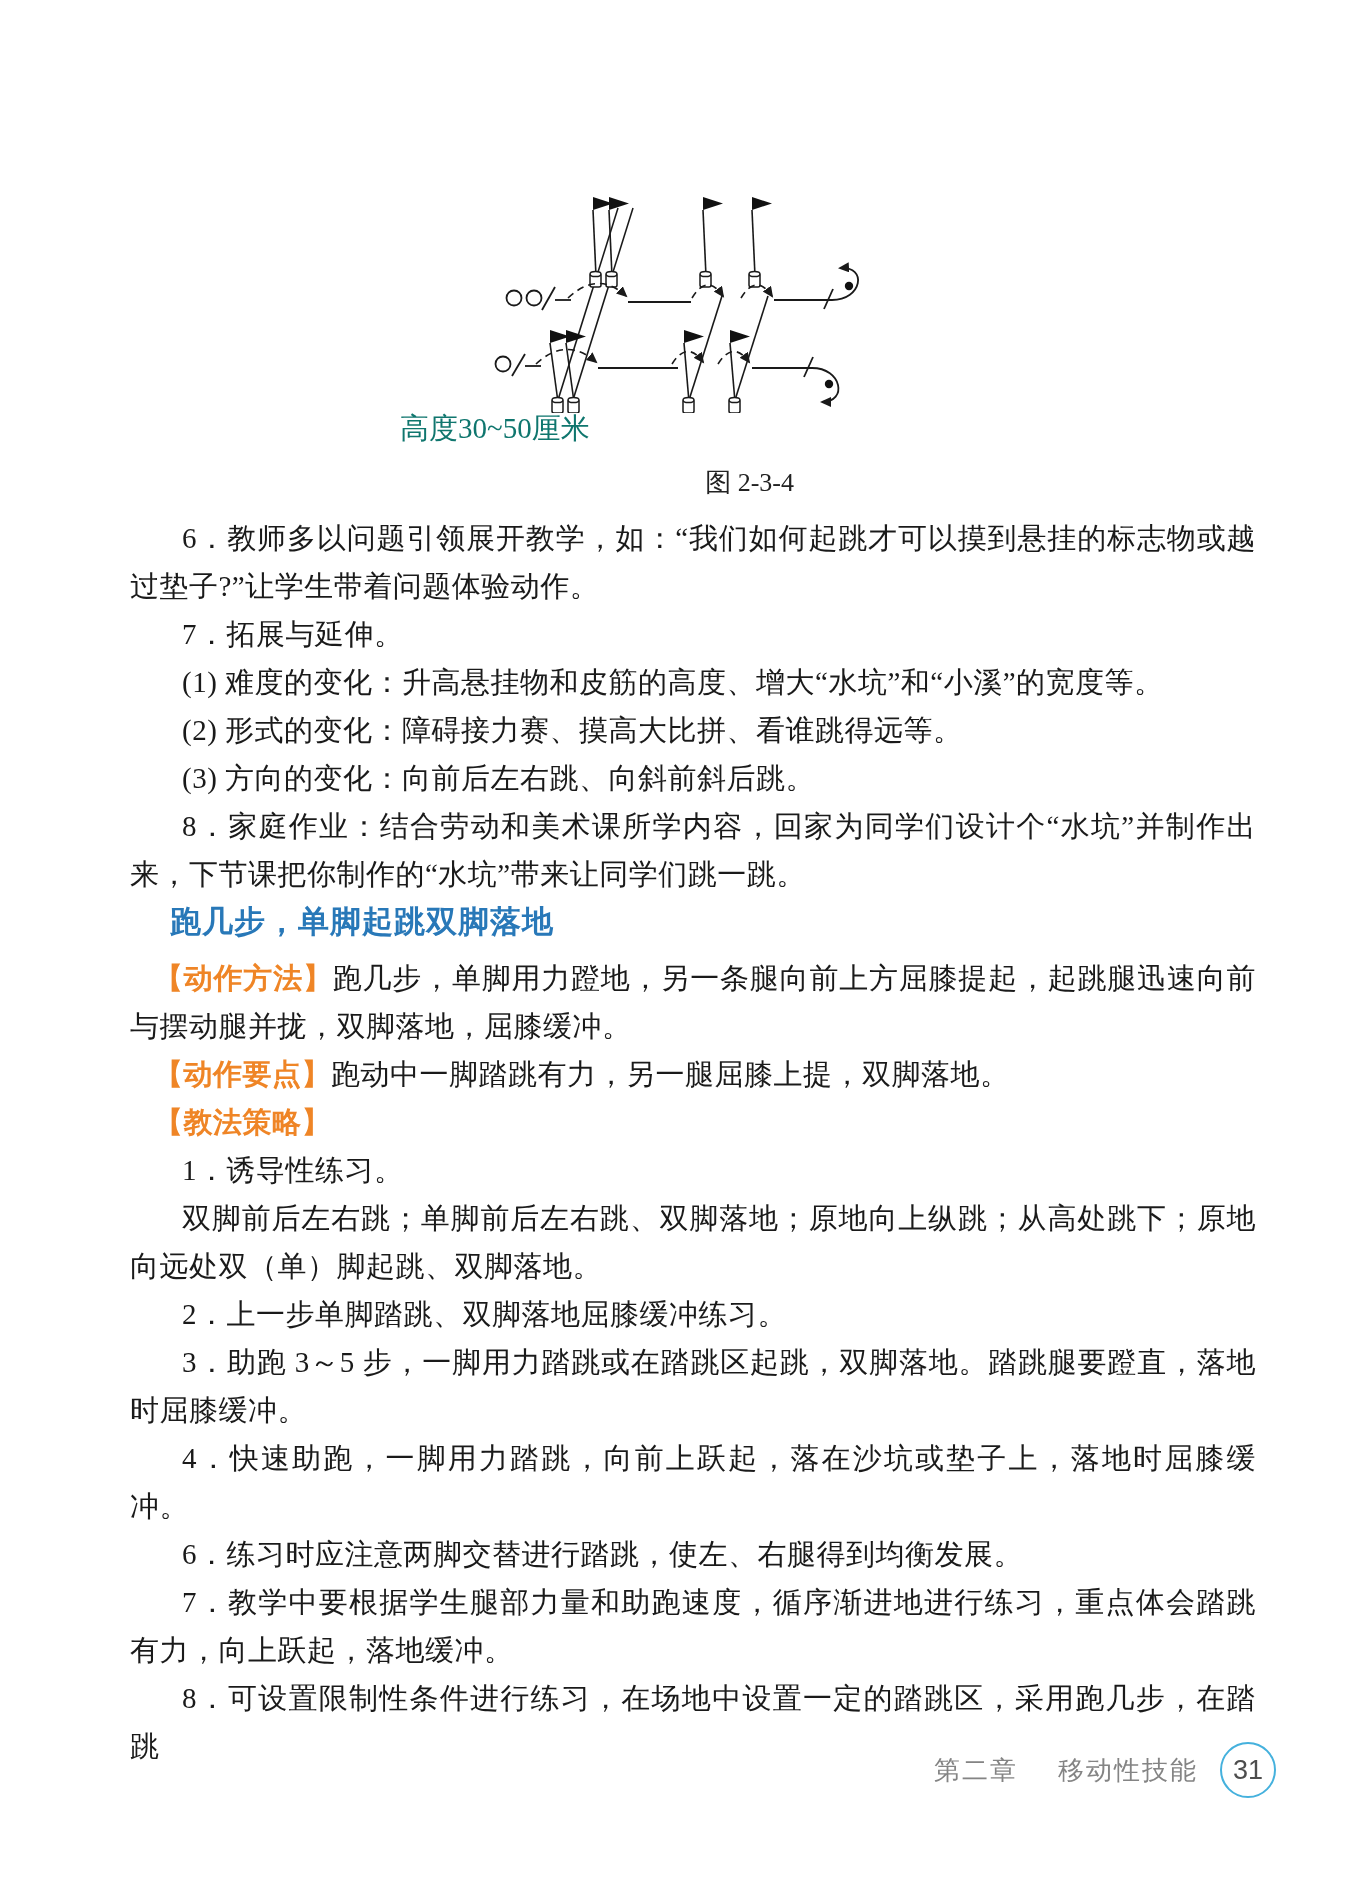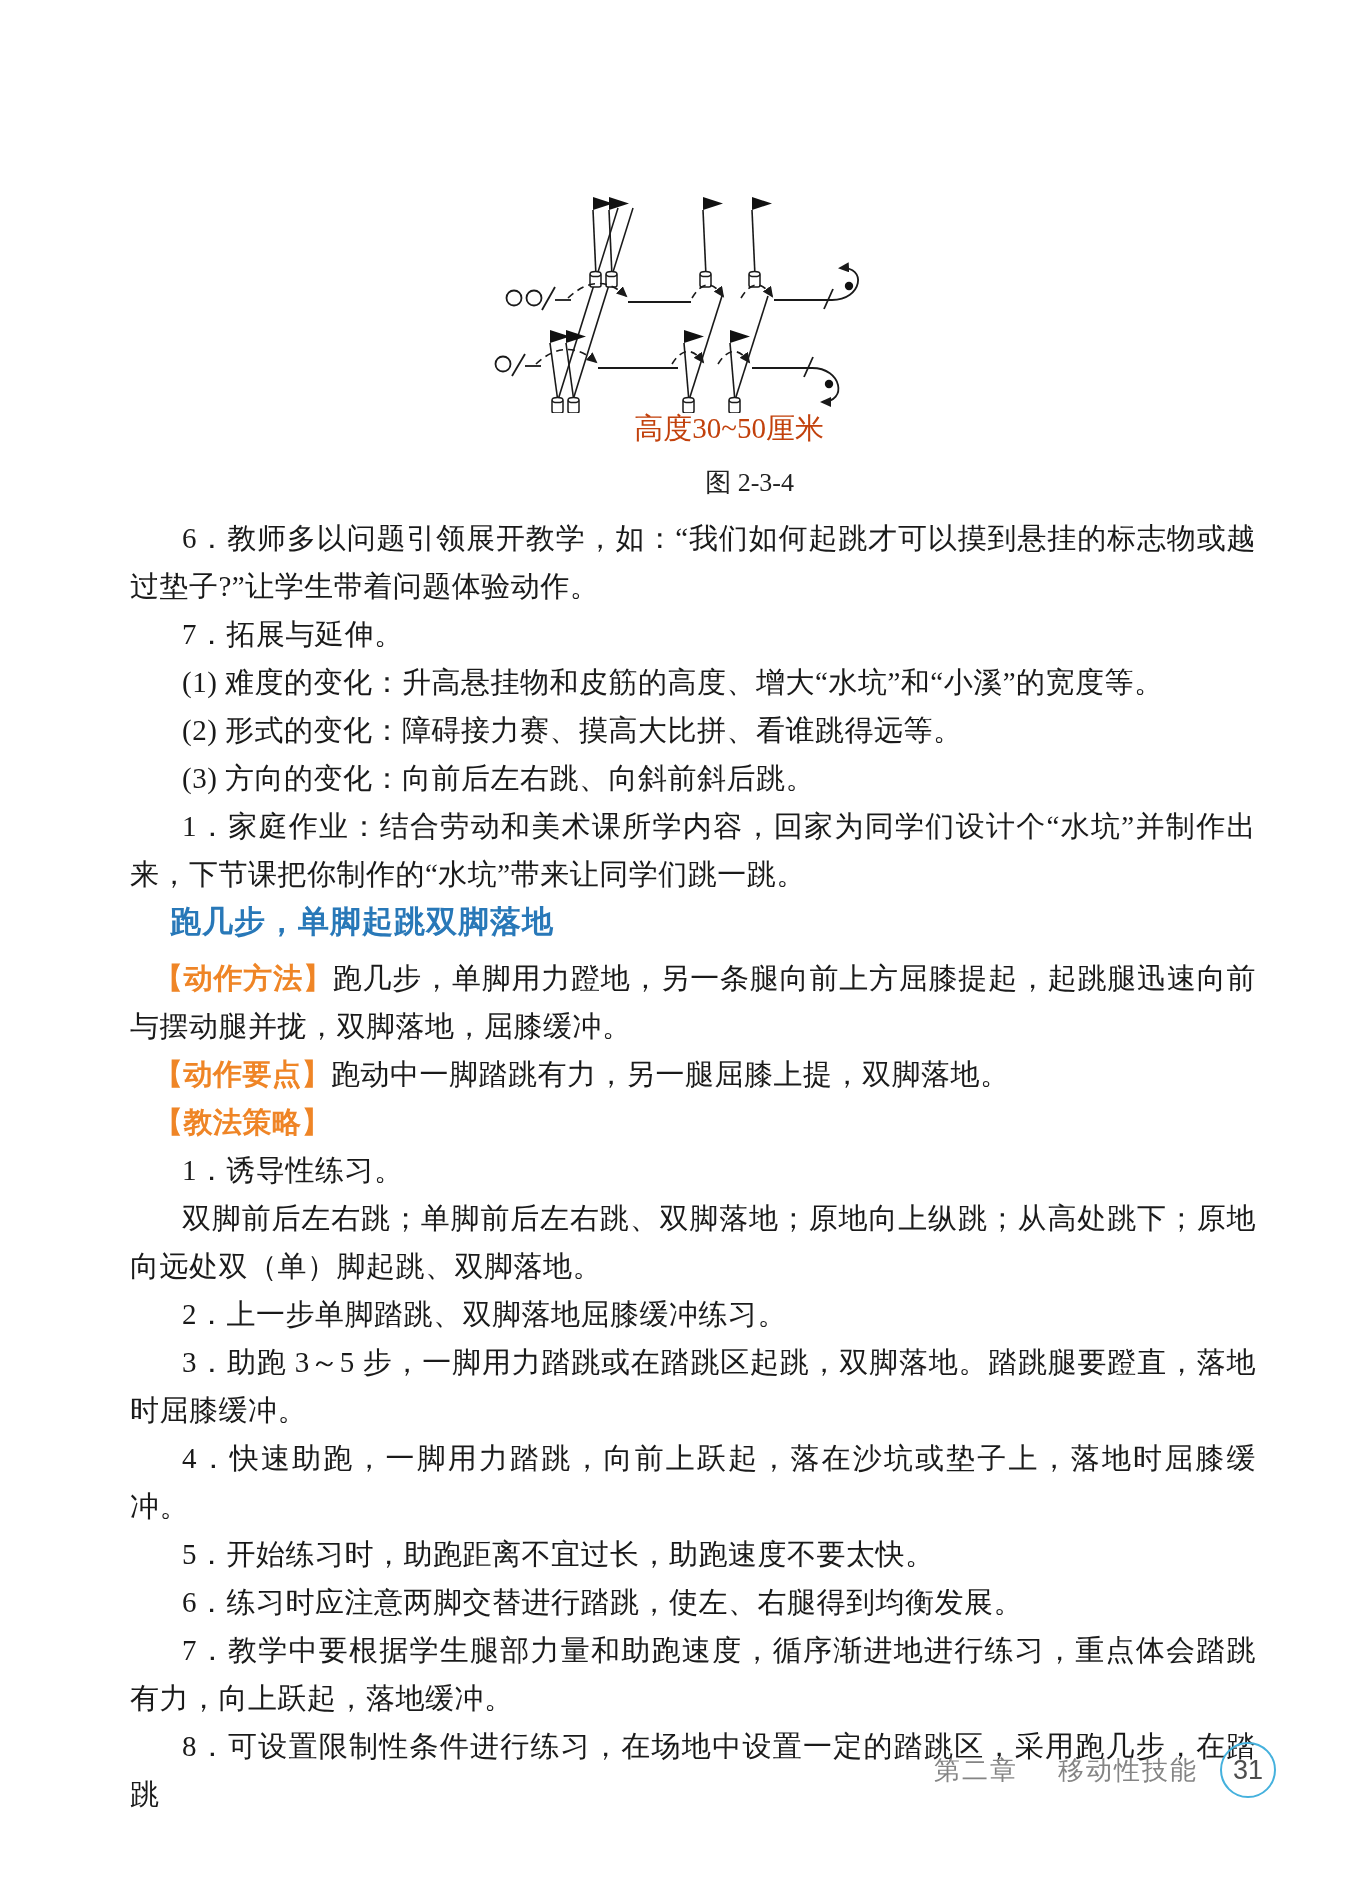--- a/index.html
+++ b/index.html
@@ -9,23 +9,23 @@
     background:#ffffff;
     margin:0 auto;
     overflow:hidden;
     font-family:"Liberation Serif","DejaVu Serif",serif;
     color:#1a1a1a;
   }
   
   .fig{margin:158px 0 0 400px;padding:0;width:490px;}
   .fig svg{display:block;}
   .fig-caption{
-    width:424px;text-align:right;
+    width:424px;text-align:left;
     font-size:29px;line-height:30px;
-    color:#c2410c;
+    color:#0f766e;
   }
   .fig-label{
     width:394px;text-align:right;
     font-size:26px;line-height:32px;margin-top:24px;
     color:#222;
   }
   
   .body{
     margin:15px 103px 0 130px;
   }
@@ -165,34 +165,33 @@
     <div class="fig-caption">高度30~50厘米</div>
     <div class="fig-label">图 2-3-4</div>
   </figure>
 
   <div class="body">
     <p class="para">6．教师多以问题引领展开教学，如：“我们如何起跳才可以摸到悬挂的标志物或越过垫子?”让学生带着问题体验动作。</p>
     <p class="para">7．拓展与延伸。</p>
     <p class="para">(1) 难度的变化：升高悬挂物和皮筋的高度、增大“水坑”和“小溪”的宽度等。</p>
     <p class="para">(2) 形式的变化：障碍接力赛、摸高大比拼、看谁跳得远等。</p>
     <p class="para">(3) 方向的变化：向前后左右跳、向斜前斜后跳。</p>
-    <p class="para">1．家庭作业：结合劳动和美术课所学内容，回家为同学们设计个“水坑”并制作出来，下节课把你制作的“水坑”带来让同学们跳一跳。</p>
+    <p class="para">8．家庭作业：结合劳动和美术课所学内容，回家为同学们设计个“水坑”并制作出来，下节课把你制作的“水坑”带来让同学们跳一跳。</p>
 
     <h2 class="section-heading">跑几步，单脚起跳双脚落地</h2>
 
     <p class="para label-para"><span class="olabel">【动作方法】</span><span>跑几步，单脚用力蹬地，另一条腿向前上方屈膝提起，起跳腿迅速向前与摆动腿并拢，双脚落地，屈膝缓冲。</span></p>
     <p class="para label-para"><span class="olabel">【动作要点】</span><span>跑动中一脚踏跳有力，另一腿屈膝上提，双脚落地。</span></p>
     <p class="para label-para"><span class="olabel">【教法策略】</span></p>
 
     <p class="para">1．诱导性练习。</p>
     <p class="para">双脚前后左右跳；单脚前后左右跳、双脚落地；原地向上纵跳；从高处跳下；原地向远处双（单）脚起跳、双脚落地。</p>
     <p class="para">2．上一步单脚踏跳、双脚落地屈膝缓冲练习。</p>
     <p class="para">3．助跑 3～5 步，一脚用力踏跳或在踏跳区起跳，双脚落地。踏跳腿要蹬直，落地时屈膝缓冲。</p>
     <p class="para">4．快速助跑，一脚用力踏跳，向前上跃起，落在沙坑或垫子上，落地时屈膝缓冲。</p>
-    <p class="para">5．开始练习时，助跑距离不宜过长，助跑速度不要太快。</p>
     <p class="para">6．练习时应注意两脚交替进行踏跳，使左、右腿得到均衡发展。</p>
     <p class="para">7．教学中要根据学生腿部力量和助跑速度，循序渐进地进行练习，重点体会踏跳有力，向上跃起，落地缓冲。</p>
     <p class="para">8．可设置限制性条件进行练习，在场地中设置一定的踏跳区，采用跑几步，在踏跳</p>
   </div>
 
   <div class="footer">
     <span class="chapter">第二章</span>
     <span class="section">移动性技能</span>
     <span class="page-circle">31</span>
   </div>

